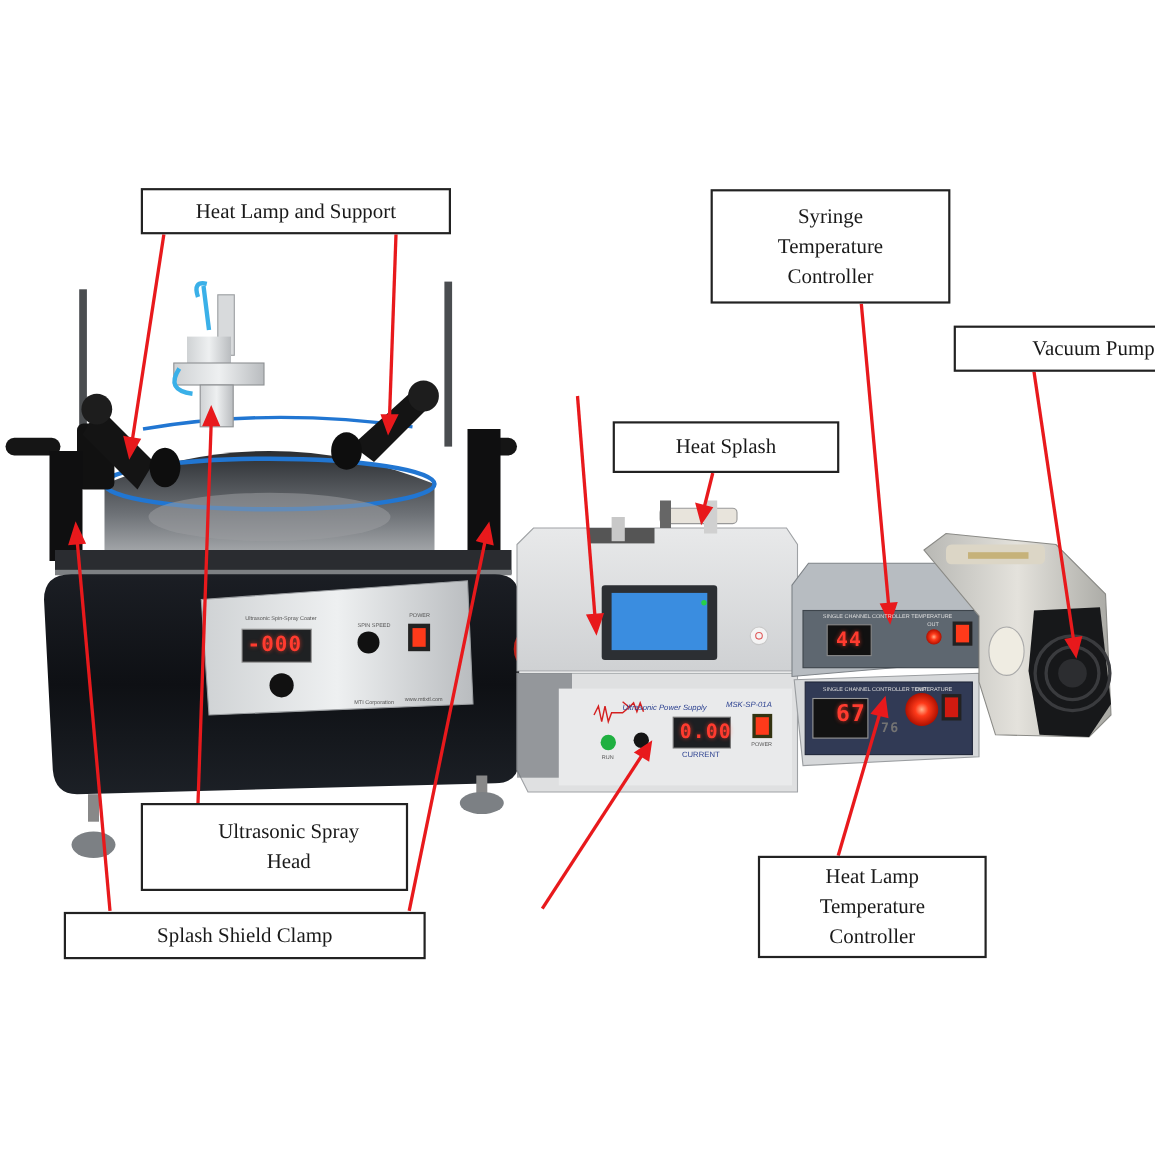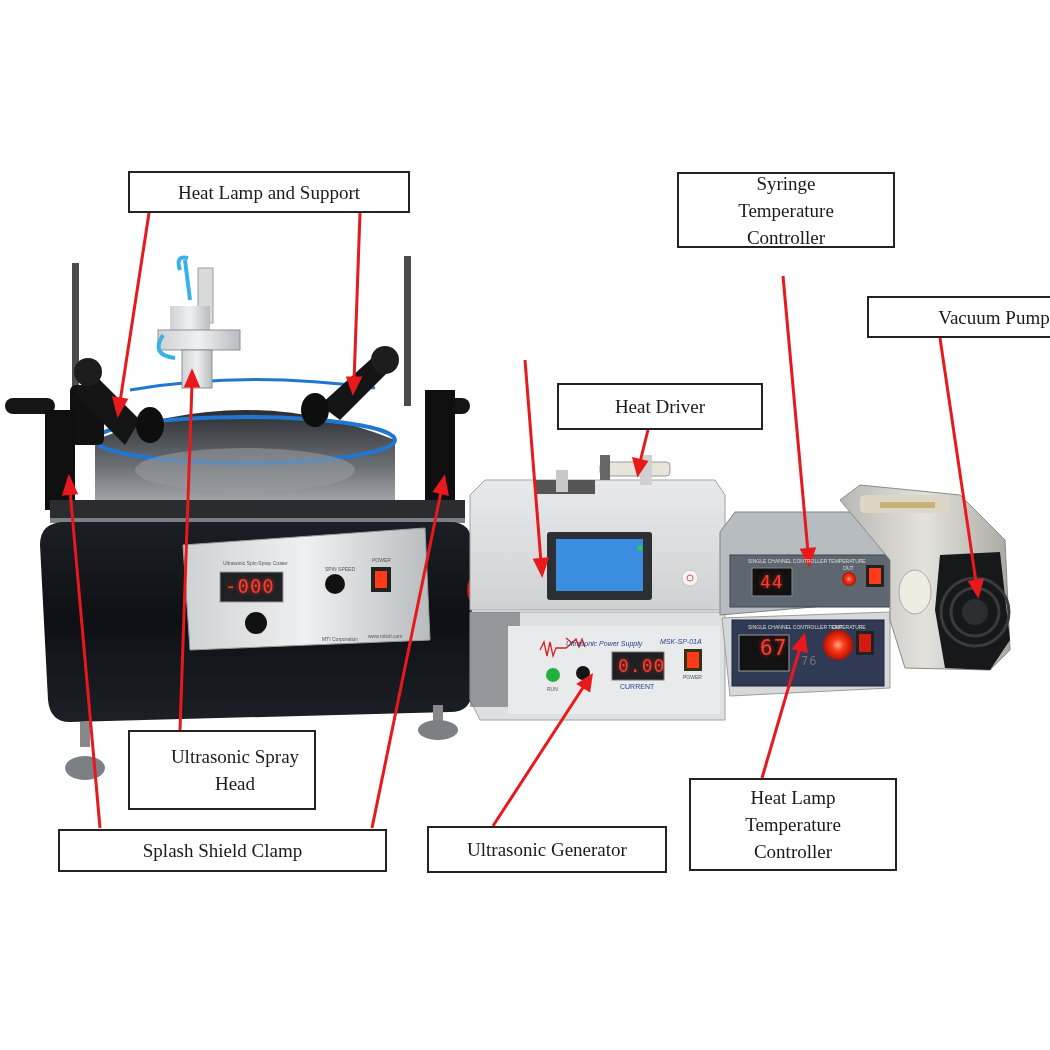--- a/index.html
+++ b/index.html
@@ -1,21 +1,21 @@
 <!DOCTYPE html>
 <html><head>
 <meta charset="utf-8">
 <style>
   html,body{margin:0;padding:0;background:#ffffff;}
   body{width:1050px;height:1050px;position:relative;overflow:hidden;font-family:"DejaVu Serif","Liberation Serif",serif;}
   .stage{position:absolute;left:0;top:0;width:1050px;height:1050px;}
   svg.art{position:absolute;left:0;top:0;width:1050px;height:1050px;}
   .label{position:absolute;background:#fff;border:2px solid #222;box-sizing:border-box;display:flex;align-items:center;justify-content:center;text-align:center;color:#1a1a1a;font-family:"Liberation Serif","DejaVu Serif",serif;font-size:19px;line-height:27px;padding:2px 6px;}
   .label span{display:block;}
-  .seg{position:absolute;font-family:"DejaVu Sans Mono","Liberation Mono",monospace;color:#ff3b2f;font-weight:normal;text-shadow:0 0 4px rgba(255,60,40,.7);letter-spacing:1px;}
+  .seg{position:absolute;font-family:"DejaVu Sans Mono","Liberation Mono",monospace;color:#ff3b2f;font-weight:bold;text-shadow:0 0 4px rgba(255,60,40,.7);letter-spacing:1px;}
   .tiny{position:absolute;font-family:"Liberation Sans","DejaVu Sans",sans-serif;font-size:5px;color:#555;white-space:nowrap;}
   .tinyblue{color:#2a3f8f;font-size:7px;font-style:italic;}
 </style>
 </head>
 <body>
 
 <div class="stage">
 
 <svg class="art" viewBox="0 0 1050 1050">
   <defs>
@@ -211,47 +211,44 @@
 
 <div class="seg" style="left:760px;top:636px;font-size:21px;">67</div>
 <div class="seg" style="left:801px;top:654px;font-size:12px;color:#737373;text-shadow:none;">76</div>
 <div class="tiny" style="left:748px;top:624px;color:#ddd;">SINGLE CHANNEL CONTROLLER TEMPERATURE</div>
 <div class="tiny" style="left:832px;top:624px;color:#ddd;">OUT</div>
 
 <div class="label" style="left:128px;top:171px;width:282px;height:42px;">
   <span>Heat Lamp and Support</span>
 </div>
 
-<div class="label" style="left:677px;top:172px;width:218px;height:76px;flex-direction:column;">
+<div class="label" style="left:646px;top:172px;width:218px;height:104px;flex-direction:column;">
   <span>Syringe</span>
   <span>Temperature</span>
   <span>Controller</span>
 </div>
 
 <div class="label" style="left:867px;top:296px;width:254px;height:42px;">
   <span>Vacuum Pump</span>
 </div>
 
 
 <div class="label" style="left:557px;top:383px;width:206px;height:47px;">
-  <span>Heat Driver</span>
-</div>
-
-<div class="label" style="left:128px;top:730px;width:188px;height:80px;flex-direction:column;padding-left:32px;">
+  <span>Heat Splash</span>
+</div>
+
+<div class="label" style="left:128px;top:730px;width:243px;height:80px;flex-direction:column;padding-left:32px;">
   <span>Ultrasonic Spray</span>
   <span>Head</span>
 </div>
 
 <div class="label" style="left:58px;top:829px;width:329px;height:43px;">
   <span>Splash Shield Clamp</span>
 </div>
 
-<div class="label" style="left:427px;top:826px;width:240px;height:47px;">
-  <span>Ultrasonic Generator</span>
-</div>
 
 <div class="label" style="left:689px;top:778px;width:208px;height:93px;flex-direction:column;">
   <span>Heat Lamp</span>
   <span>Temperature</span>
   <span>Controller</span>
 </div>
 
 </div>
 
 </body></html>

